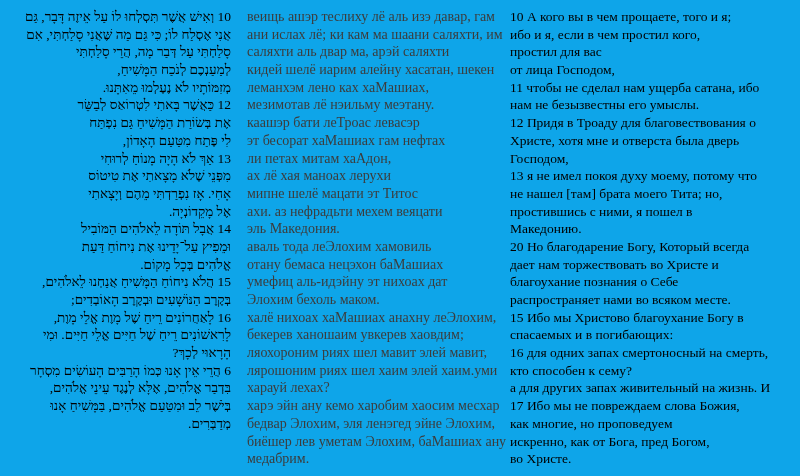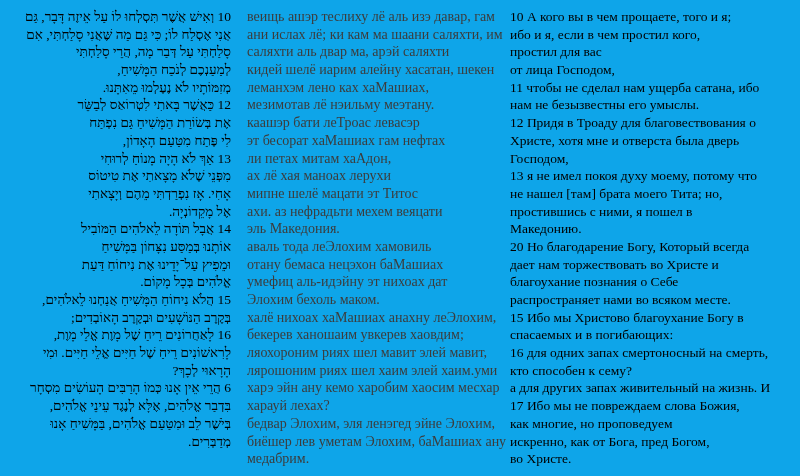--- a/index.html
+++ b/index.html
@@ -53,21 +53,20 @@
       <div class="line">לְמַעַנְכֶם לְנֹכַח הַמָּשִׁיחַ,</div>
       <div class="line">מְזִמּוֹתָיו לֹא נֶעֶלְמוּ מֵאִתָּנוּ.</div>
       <div class="line">12 כַּאֲשֶׁר בָּאתִי לִטְרוֹאַס לְבַשֵּׂר</div>
       <div class="line">אֶת בְּשׂוֹרַת הַמָּשִׁיחַ גַּם נִפְתַּח</div>
       <div class="line">לִי פֶּתַח מִטַּעַם הָאָדוֹן,</div>
       <div class="line">13 אַךְ לֹא הָיָה מָנוֹחַ לְרוּחִי</div>
       <div class="line">מִפְּנֵי שֶׁלֹא מָצָאתִי אֶת טִיטוֹס</div>
       <div class="line">אָחִי. אָז נִפְרַדְתִּי מֵהֶם וְיָצָאתִי</div>
       <div class="line">אֶל מָקֵדוֹנְיָה.</div>
       <div class="line">14 אֲבָל תּוֹדָה לֵאלֹהִים הַמּוֹבִיל</div>
-      <div class="line">אוֹתָנוּ בְּמַסַּע נִצָּחוֹן בַּמָּשִׁיחַ</div>
       <div class="line">וּמֵפִיץ עַל־יָדֵינוּ אֶת נִיחוֹחַ דַּעַת</div>
       <div class="line">אֱלֹהִים בְּכָל מָקוֹם.</div>
       <div class="line">15 הֲלֹא נִיחוֹחַ הַמָּשִׁיחַ אֲנַחְנוּ לֵאלֹהִים,</div>
       <div class="line">בְּקֶרֶב הַנּוֹשָׁעִים וּבְקֶרֶב הָאוֹבְדִים;</div>
       <div class="line">16 לָאַחֲרוֹנִים רֵיחַ שֶׁל מָוֶת אֱלֵי מָוֶת,</div>
       <div class="line">לָרִאשׁוֹנִים רֵיחַ שֶׁל חַיִּים אֱלֵי חַיִּים. וּמִי</div>
       <div class="line">הָרָאוּי לְכָךְ?</div>
       <div class="line">6 הֲרֵי אֵין אָנוּ כְּמוֹ הָרַבִּים הָעוֹשִׂים מִסְחָר</div>
       <div class="line">בִּדְבַר אֱלֹהִים, אֶלָּא לְנֶגֶד עֵינֵי אֱלֹהִים,</div>
       <div class="line">בְּיֹשֶׁר לֵב וּמִטַּעַם אֱלֹהִים, בַּמָּשִׁיחַ אָנוּ</div>
@@ -89,22 +88,22 @@
       <div class="line">ахи. аз нефрадьти мехем веяцати</div>
       <div class="line">эль Македония.</div>
       <div class="line">аваль тода леЭлохим хамовиль</div>
       <div class="line">отану бемаса нецэхон баМашиах</div>
       <div class="line">умефиц аль-идэйну эт нихоах дат</div>
       <div class="line">Элохим бехоль маком.</div>
       <div class="line">халё нихоах хаМашиах анахну леЭлохим,</div>
       <div class="line">бекерев ханошаим увкерев хаовдим;</div>
       <div class="line">ляохороним риях шел мавит элей мавит,</div>
       <div class="line">лярошоним риях шел хаим элей хаим.уми</div>
+      <div class="line">харауй лехах?</div>
       <div class="line">харэ эйн ану кемо харобим хаосим месхар</div>
-      <div class="line">харауй лехах?</div>
       <div class="line">бедвар Элохим, эля ленэгед эйне Элохим,</div>
       <div class="line">биёшер лев уметам Элохим, баМашиах ану</div>
       <div class="line">медабрим.</div>
     </div>
 
   <div class="col col-russian">
       <div class="line">10 А кого вы в чем прощаете, того и я;</div>
       <div class="line">ибо и я, если в чем простил кого,</div>
       <div class="line">простил для вас</div>
       <div class="line">от лица Господом,</div>

